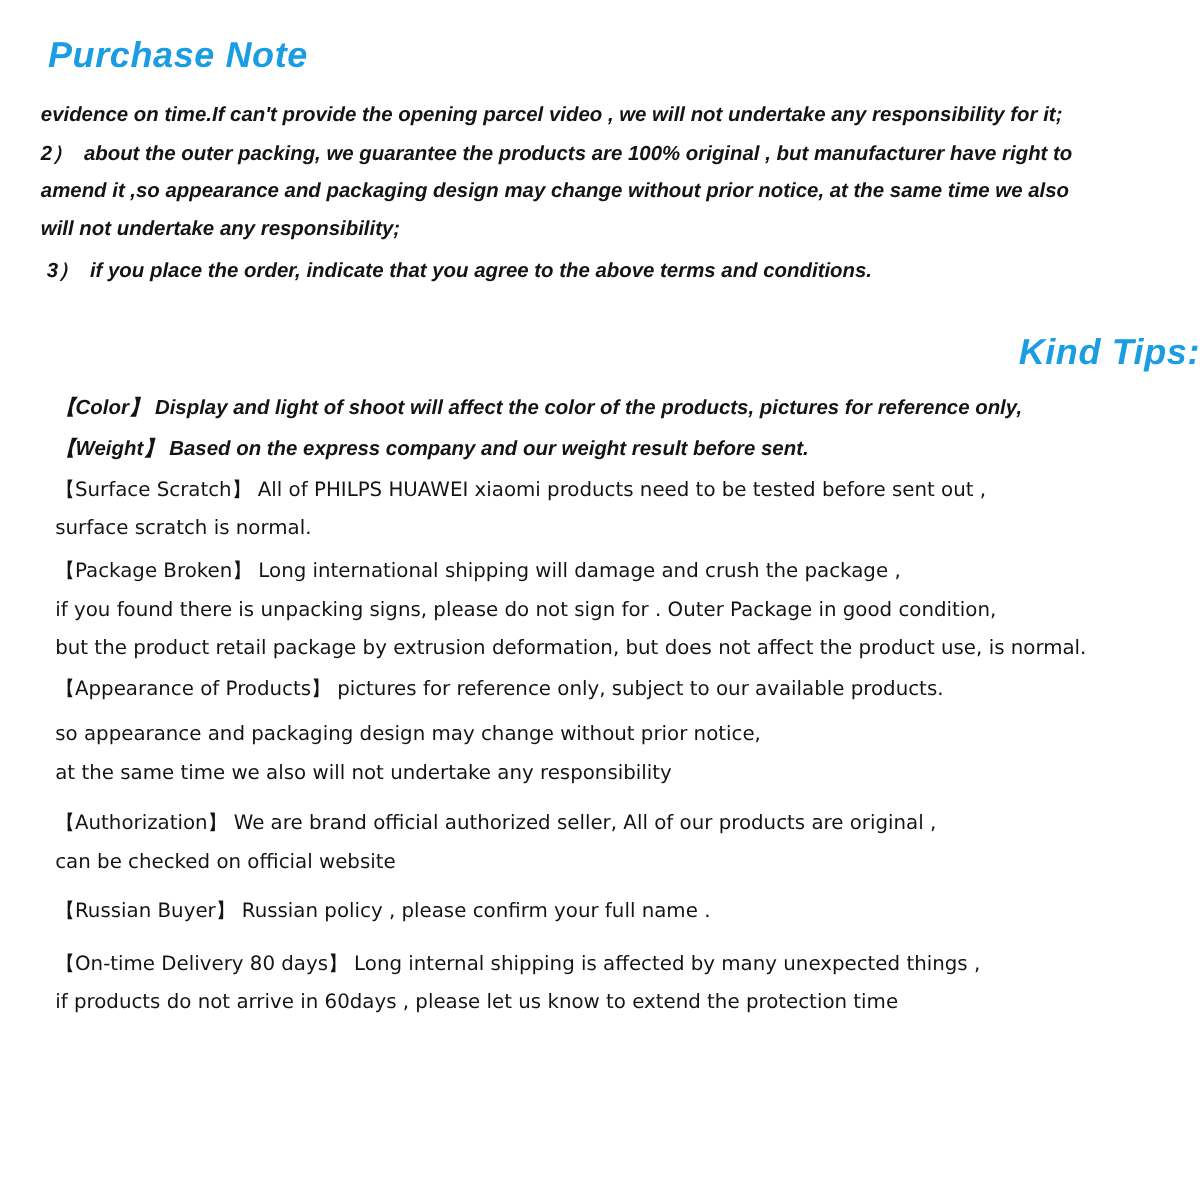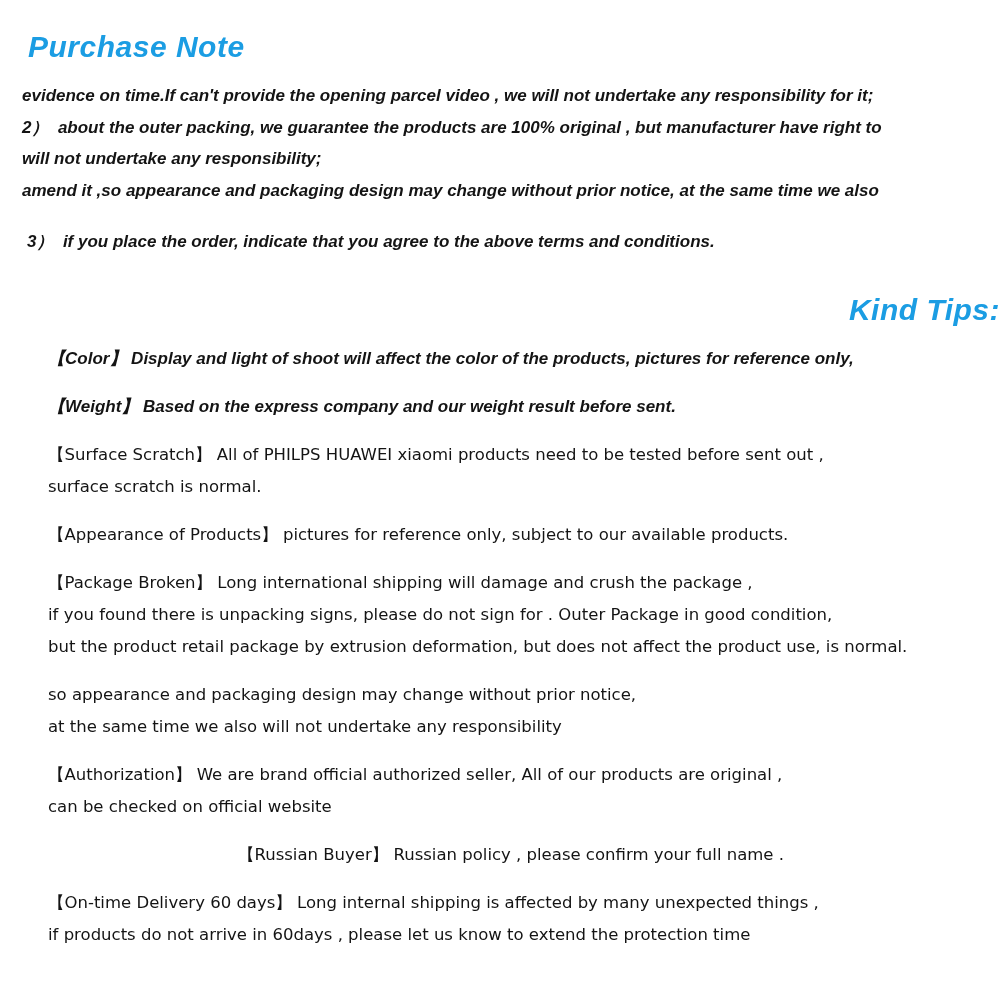--- a/index.html
+++ b/index.html
@@ -21,119 +21,119 @@
   .watermark{
     position:absolute;
     left:393px;top:472px;
     font-family:"Liberation Sans",sans-serif;
     font-size:30px;
     color:var(--wm);
     letter-spacing:1px;
     z-index:0;
     white-space:pre;
   }
-  .content{position:relative;z-index:1;}
+  .content{position:relative;z-index:1;padding-left:12px;}
   .section-title{
     font-family:"Liberation Sans",sans-serif;
     font-style:italic;
     font-weight:bold;
     font-size:30px;
     color:var(--accent);
     letter-spacing:.5px;
   }
   .pn-title{margin:30px 0 0 28px;}
   .kt-title{margin:35px 0 0 22px;text-align:right;}
   .pn-body{
     margin:16px 10px 0 22px;
     font-style:italic;
     font-weight:bold;
     font-size:17px;
     line-height:31.5px;
   }
   .line{white-space:pre;}
-  .pn-item3{margin-top:20px;padding-left:5px;}
+  .pn-item3{margin-top:4px;padding-left:5px;}
   .tips{
     margin:13px 10px 0 32px;
     font-family:"DejaVu Sans",sans-serif;
     font-size:16.5px;
     line-height:32px;
   }
-  .tip{margin:16px;}
+  .tip{margin:2px;}
   .tip.bi{
     font-family:"Liberation Sans",sans-serif;
     font-style:italic;
     font-weight:bold;
     font-size:17px;
   }
   .tip-appearance{margin-top:1px;}
   .tip-package-broken{margin-top:4px;}
   .tip-package{margin-top:6px;}
   .tip-authorization{margin-top:10px;}
-  .tip-russian-buyer{margin-top:9px;text-align:center;}
+  .tip-russian-buyer{margin-top:9px;}
   .tip-on-time-delivery{margin-top:12px;}
 </style>
 </head>
 <body>
 
 <div class="page">
 
 
   <div class="content">
 
     <div class="section-title pn-title">Purchase Note</div>
 
     <div class="pn-body">
       <div class="line">evidence on time.If can't provide the opening parcel video , we will not undertake any responsibility for it;</div>
       <div class="line">2）  about the outer packing, we guarantee the products are 100% original , but manufacturer have right to</div>
+      <div class="line">amend it ,so appearance and packaging design may change without prior notice, at the same time we also</div>
       <div class="line">will not undertake any responsibility;</div>
-      <div class="line">amend it ,so appearance and packaging design may change without prior notice, at the same time we also</div>
       <div class="line pn-item3">3）  if you place the order, indicate that you agree to the above terms and conditions.</div>
     </div>
 
     <div class="section-title kt-title">Kind Tips:</div>
 
     <div class="tips">
 
       <div class="tip bi tip-color">
         <div class="line">【Color】 Display and light of shoot will affect the color of the products, pictures for reference only,</div>
       </div>
 
       <div class="tip bi tip-weight">
         <div class="line">【Weight】 Based on the express company and our weight result before sent.</div>
       </div>
 
       <div class="tip tip-surface-scratch">
         <div class="line">【Surface Scratch】 All of PHILPS HUAWEI xiaomi products need to be tested before sent out ,</div>
         <div class="line">surface scratch is normal.</div>
       </div>
 
-      <div class="tip tip-appearance">
-        <div class="line">【Appearance of Products】 pictures for reference only, subject to our available products.</div>
-      </div>
-
       <div class="tip tip-package-broken">
         <div class="line">【Package Broken】 Long international shipping will damage and crush the package ,</div>
         <div class="line">if you found there is unpacking signs, please do not sign for . Outer Package in good condition,</div>
         <div class="line">but the product retail package by extrusion deformation, but does not affect the product use, is normal.</div>
+      </div>
+
+      <div class="tip tip-appearance">
+        <div class="line">【Appearance of Products】 pictures for reference only, subject to our available products.</div>
       </div>
 
       <div class="tip tip-package">
         <div class="line">so appearance and packaging design may change without prior notice,</div>
         <div class="line">at the same time we also will not undertake any responsibility</div>
       </div>
 
       <div class="tip tip-authorization">
         <div class="line">【Authorization】 We are brand official authorized seller, All of our products are original ,</div>
         <div class="line">can be checked on official website</div>
       </div>
 
       <div class="tip tip-russian-buyer">
         <div class="line">【Russian Buyer】 Russian policy , please confirm your full name .</div>
       </div>
 
       <div class="tip tip-on-time-delivery">
-        <div class="line">【On-time Delivery 60 days】 Long internal shipping is affected by many unexpected things ,</div>
+        <div class="line">【On-time Delivery 80 days】 Long internal shipping is affected by many unexpected things ,</div>
         <div class="line">if products do not arrive in 60days , please let us know to extend the protection time</div>
       </div>
 
     </div>
   </div>
 </div>
 
 </body></html>

